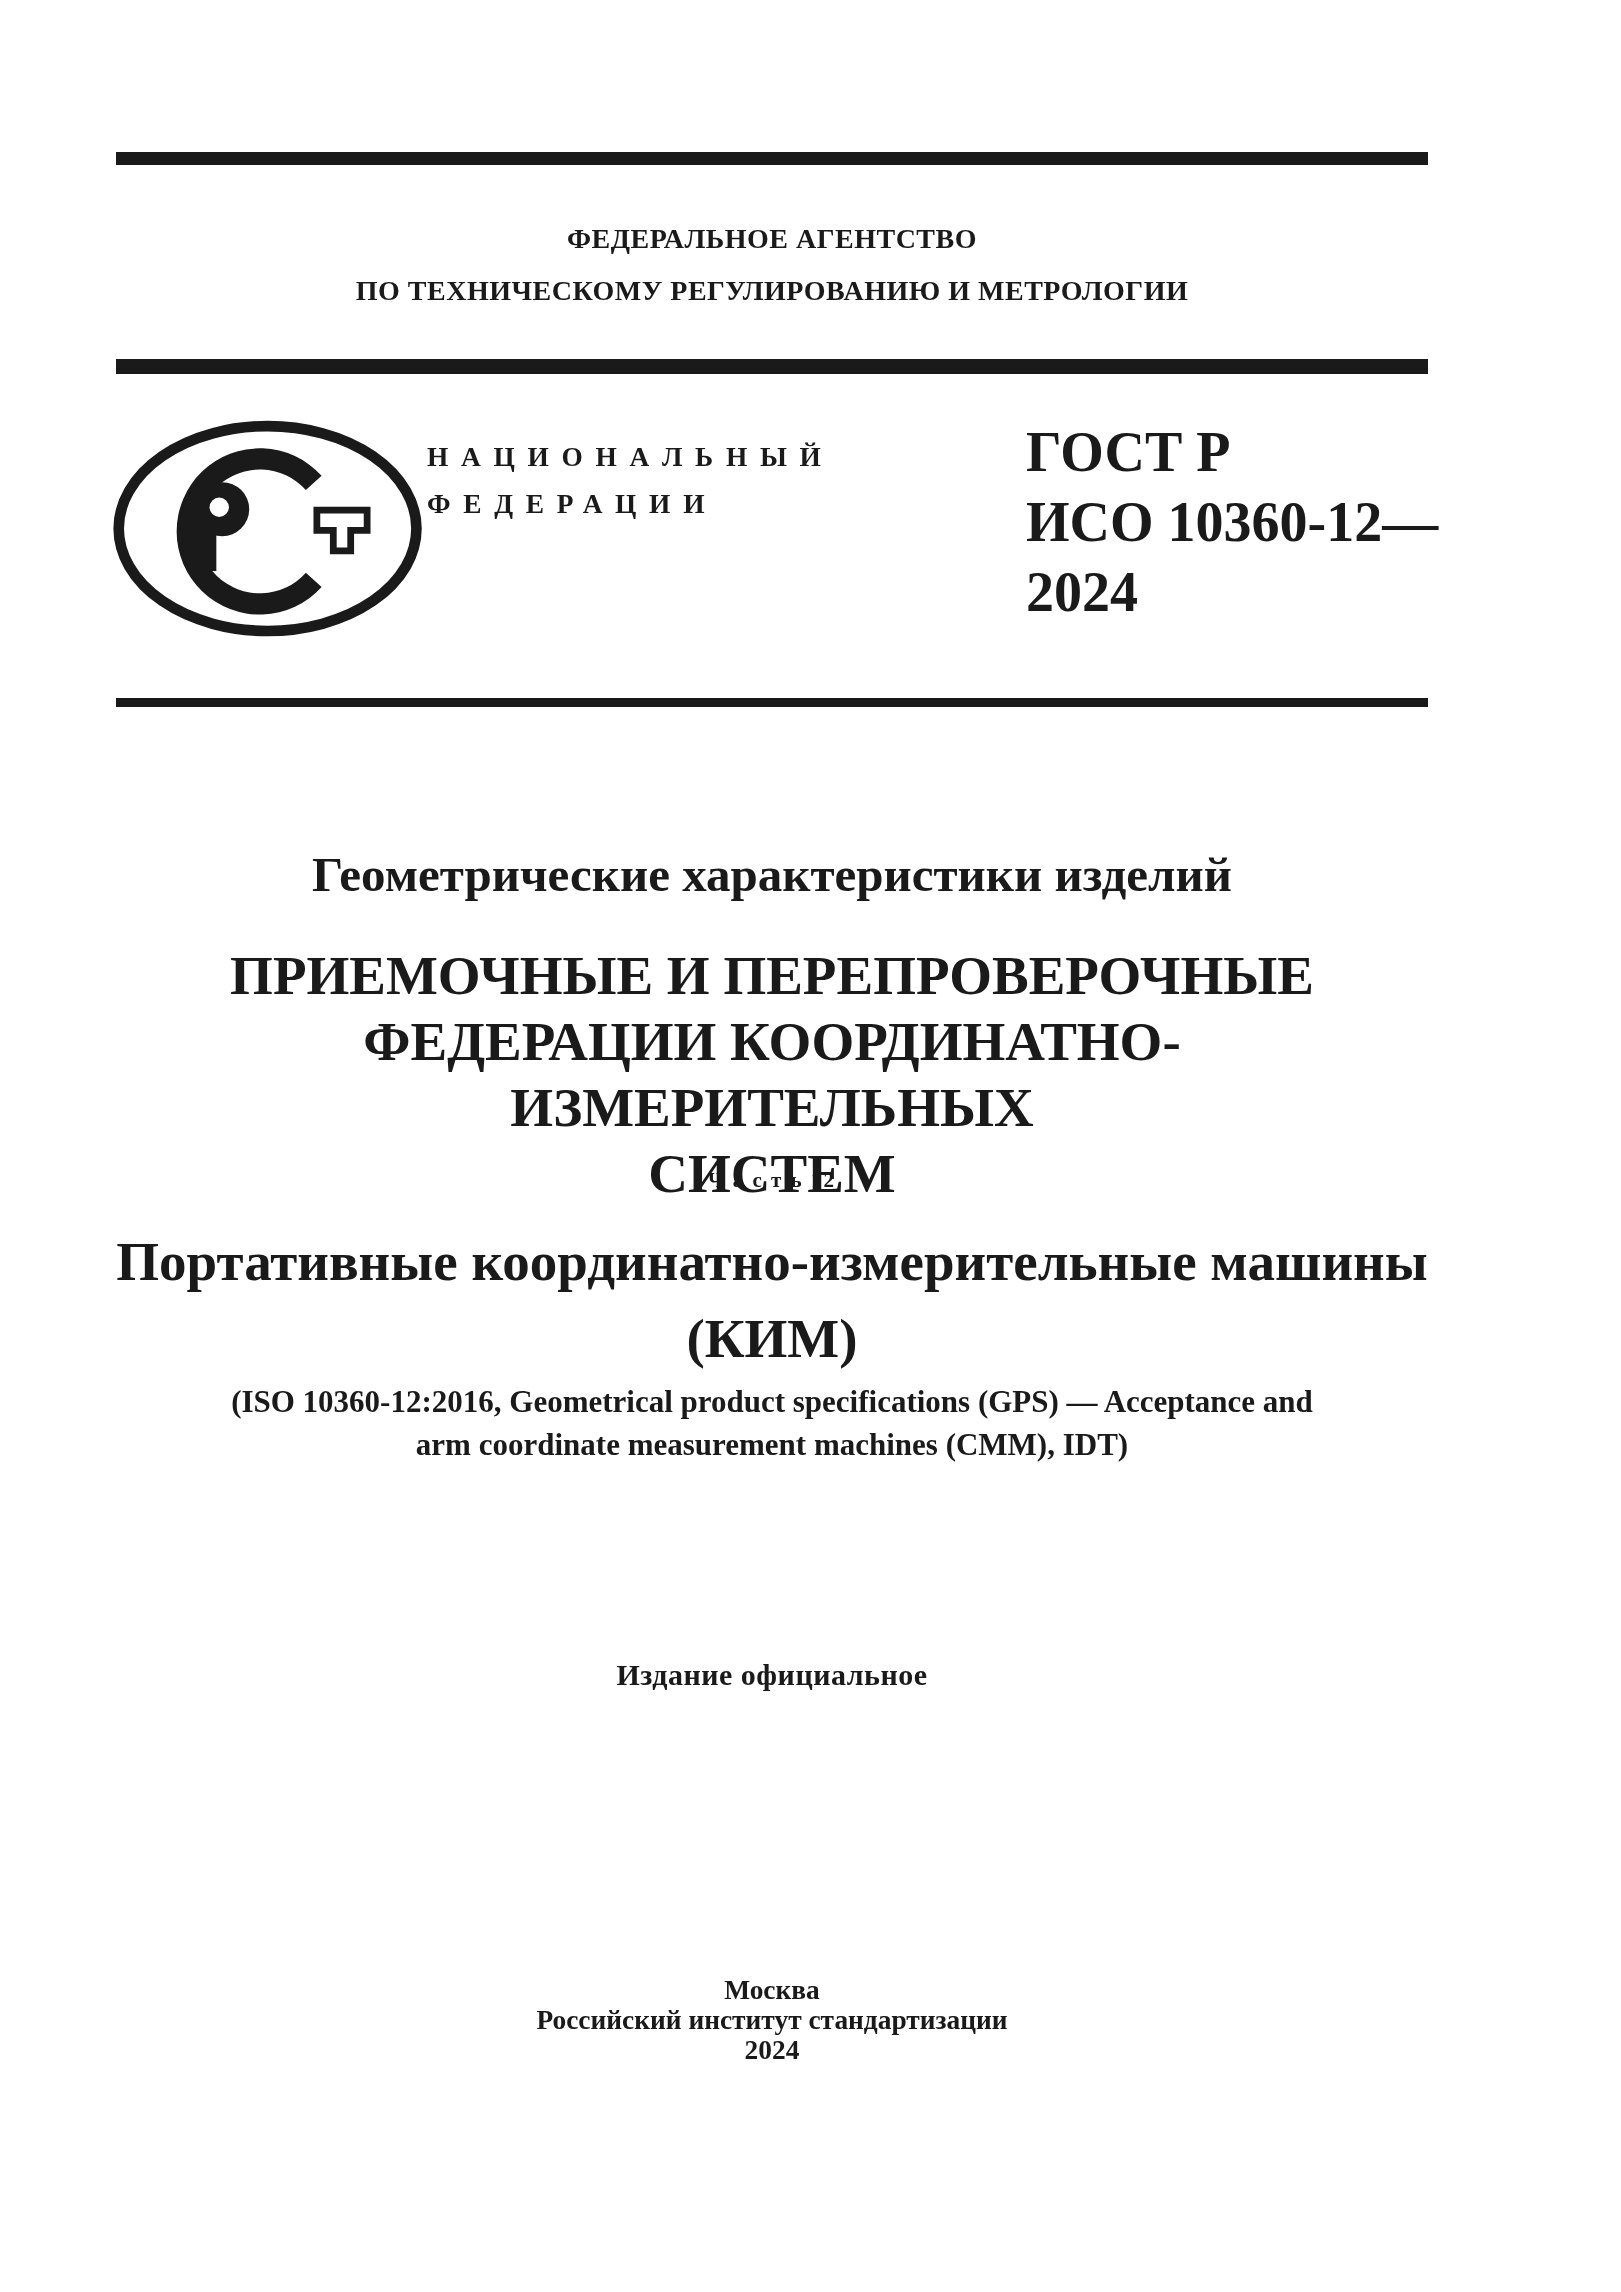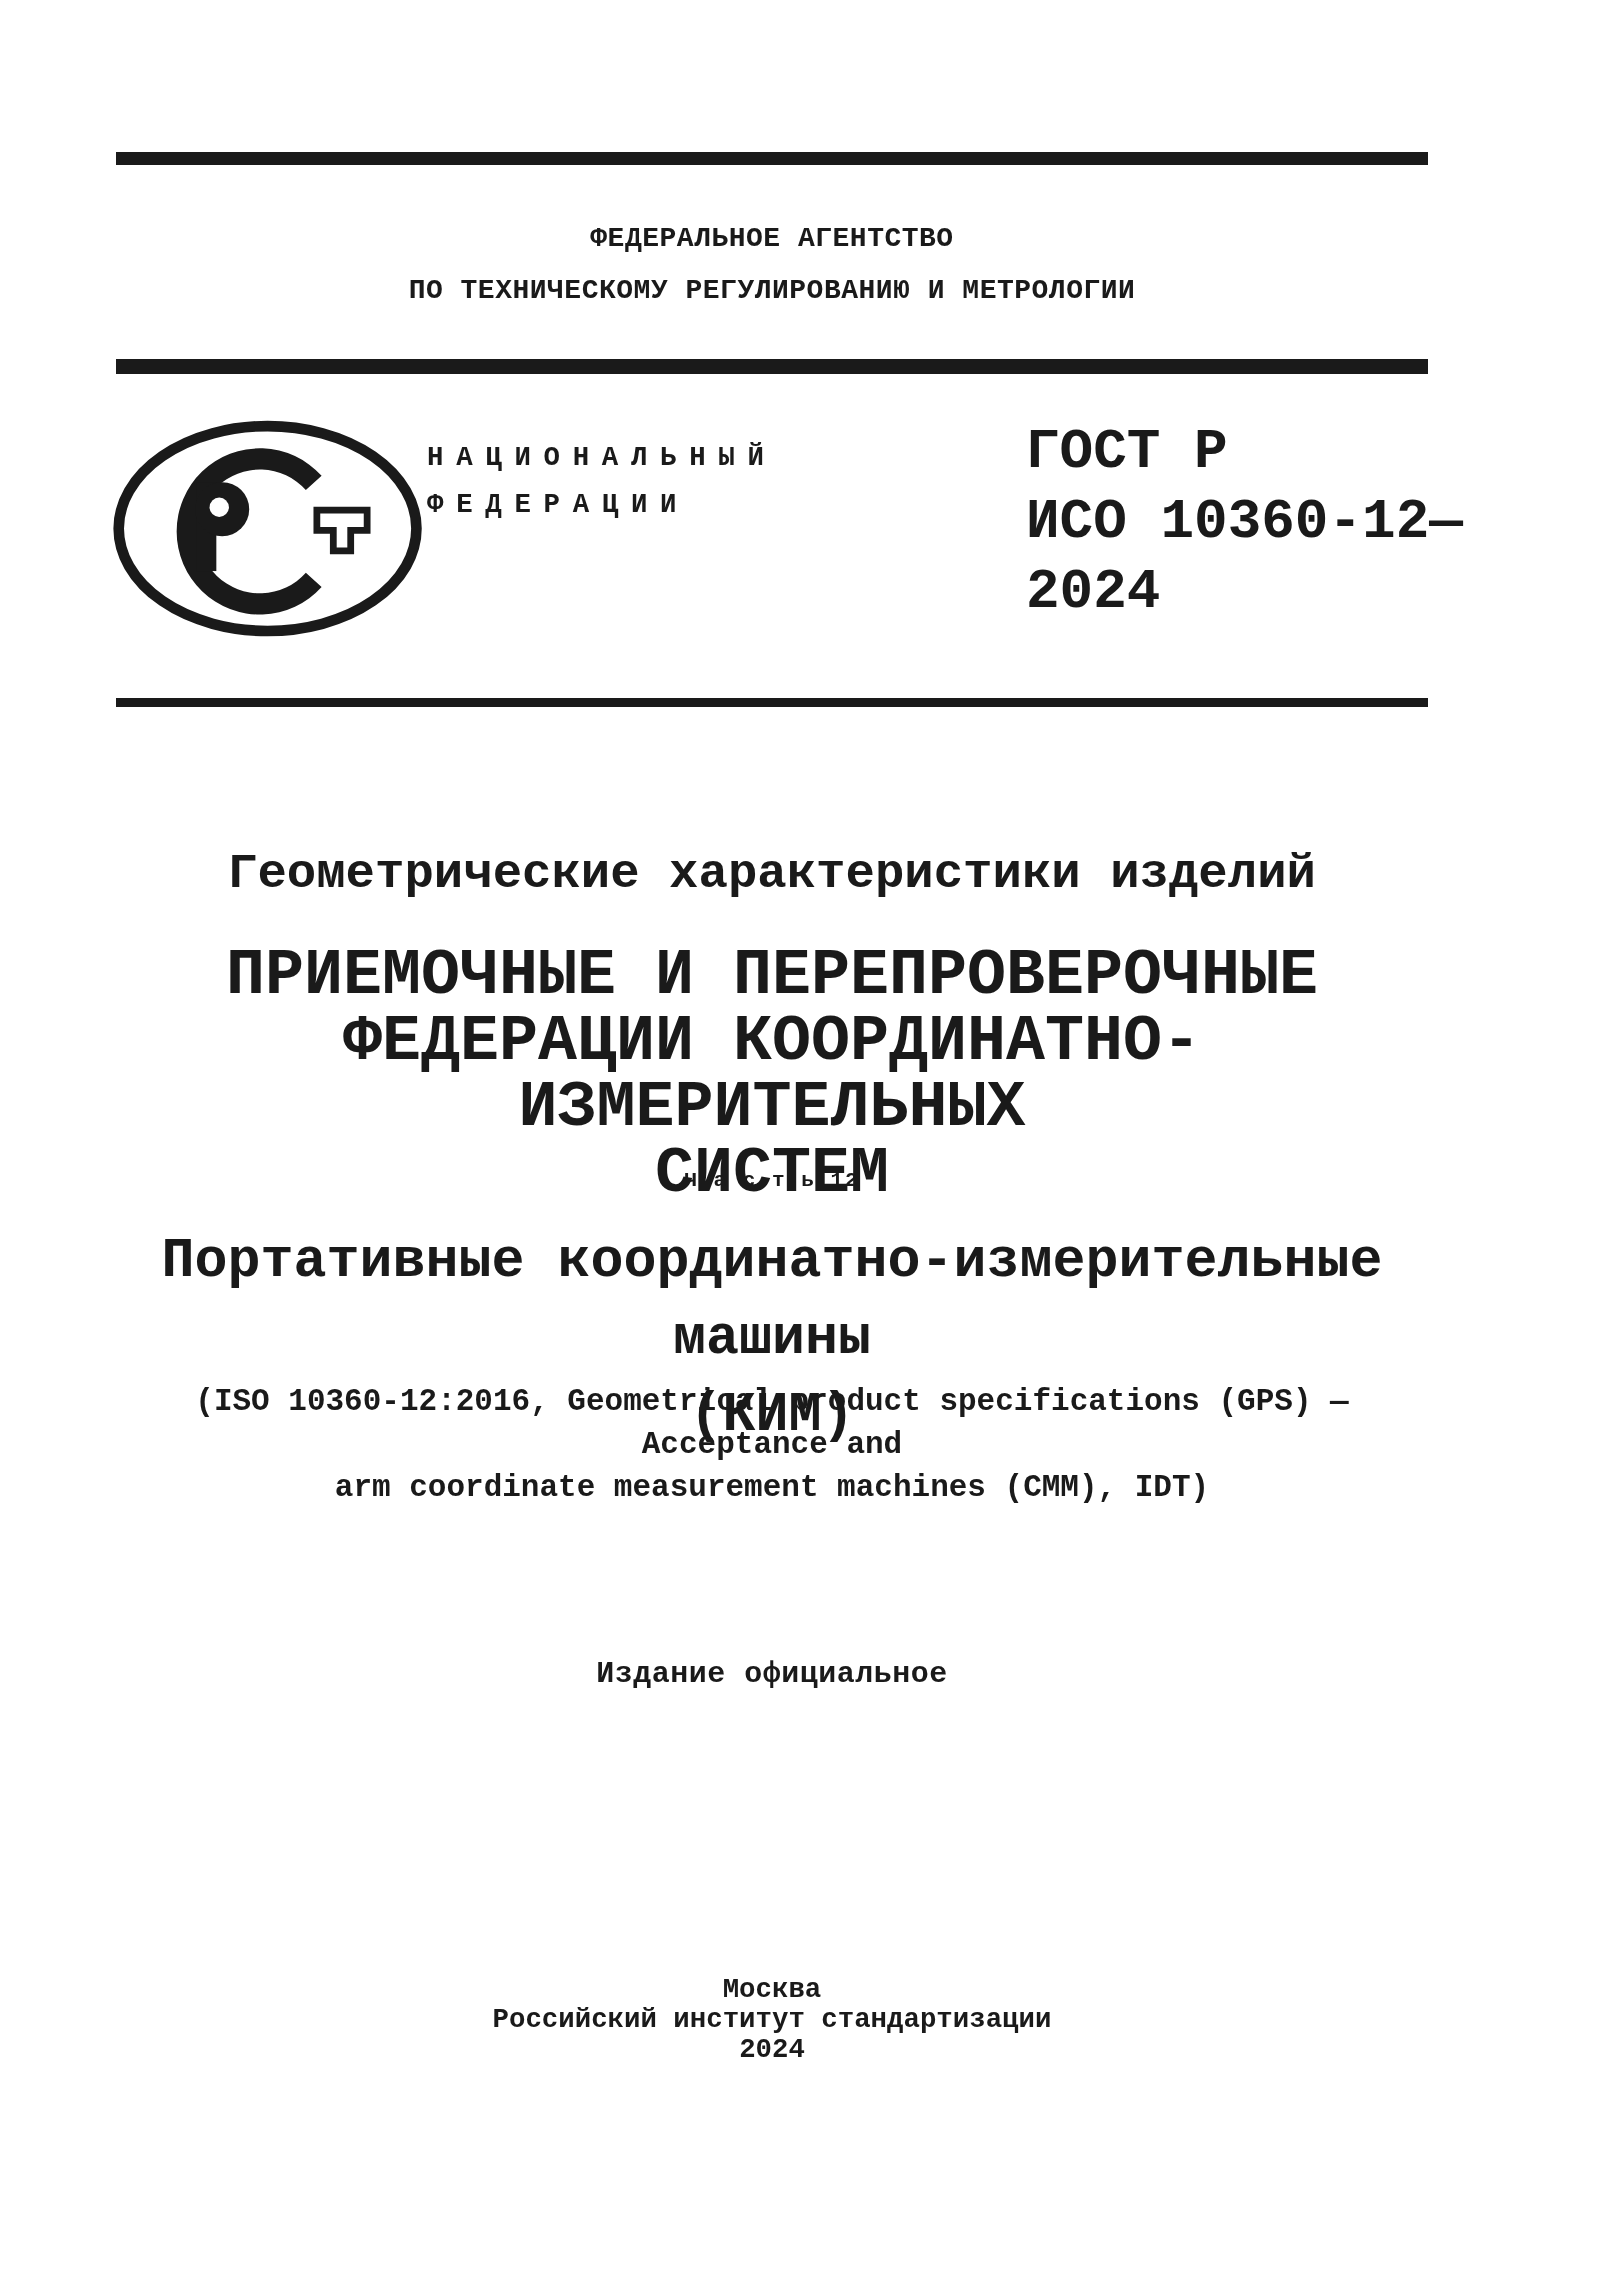--- a/index.html
+++ b/index.html
@@ -1,18 +1,18 @@
 <!DOCTYPE html>
 <html><head>
 <meta charset="utf-8">
 <style>
   html,body{margin:0;padding:0;background:#ffffff;}
   .page{
     position:relative;width:1621px;height:2065px;background:#ffffff;
-    font-family:Liberation Mono, monospace;font-weight:bold;color:#1a1a1a;
+    font-family:Liberation Serif, serif;font-weight:bold;color:#1a1a1a;
     overflow:hidden;
   }
   .rule{position:absolute;left:116px;width:1312px;background:currentColor;}
   .rule-top{top:152px;height:12.7px;}
   .rule-mid{top:359px;height:14.7px;}
   .rule-bottom{top:698px;height:8.8px;}
 
   .centered{position:absolute;left:116px;width:1312px;text-align:center;}
 
   .agency{top:213px;font-size:28px;line-height:52px;letter-spacing:0.5px;}
@@ -23,21 +23,21 @@
   .std-label{
     position:absolute;left:427px;top:434px;width:588px;
     font-size:27.4px;line-height:47px;letter-spacing:12.7px;
   }
   .designation{
     position:absolute;left:1026px;top:417px;width:461px;text-align:left;
     font-size:56px;line-height:70px;
   }
 
   .subject{top:845px;font-size:49px;line-height:59px;}
-  .main-title{top:943px;font-size:65px;line-height:66px;}
+  .main-title{top:943px;font-size:55px;line-height:66px;}
   .part-label{top:1161px;font-size:21px;line-height:39px;letter-spacing:2px;text-align:center;}
   .subtitle{top:1223px;font-size:55px;line-height:77px;}
   .iso-ref{top:1380px;font-size:31px;line-height:43px;}
   .edition{top:1655px;font-size:30px;line-height:39px;letter-spacing:0.5px;}
   .imprint{top:1975px;font-size:27.4px;line-height:30px;}
 </style>
 </head>
 <body>
 
 <div class="page" style="color: rgb(26, 26, 26);">

